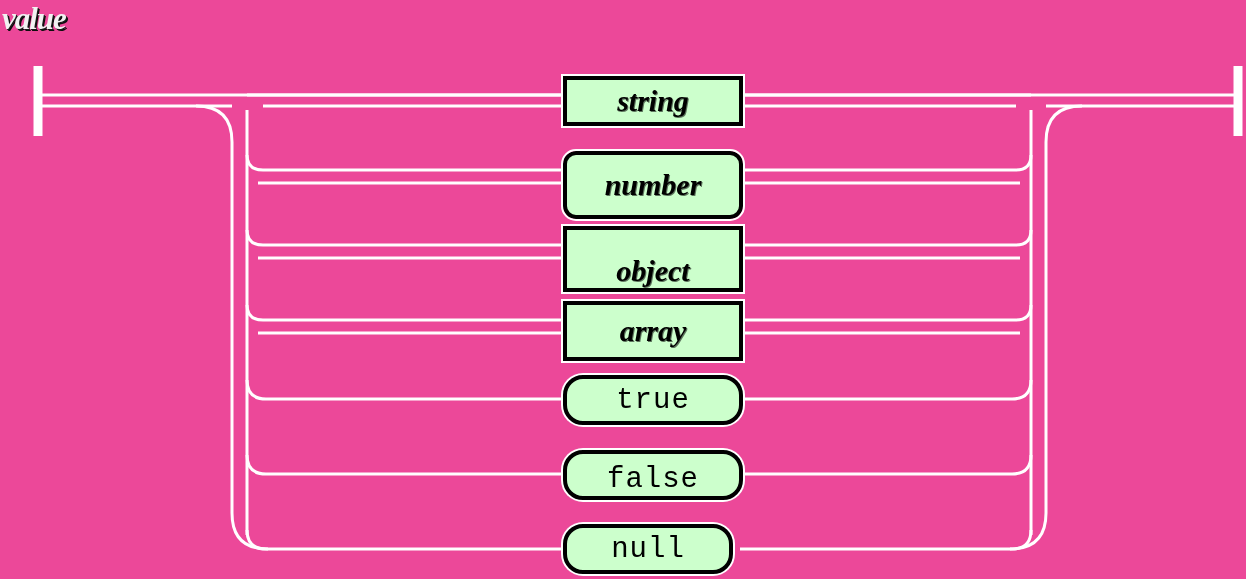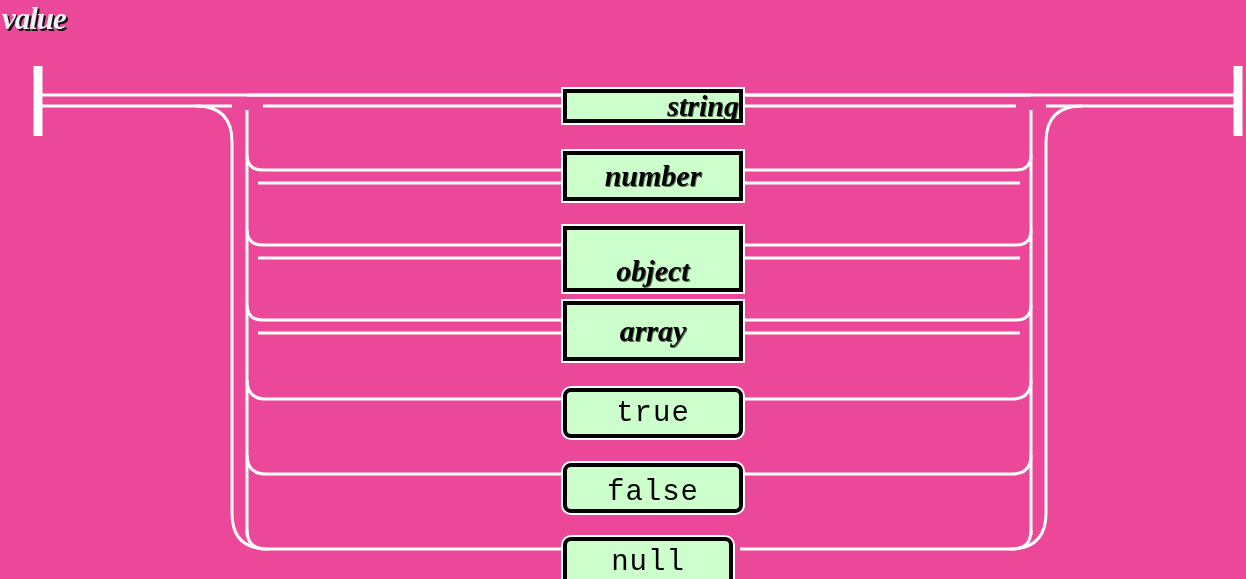--- a/index.html
+++ b/index.html
@@ -53,28 +53,27 @@
   }
   .nonterm {
     font-family: "Liberation Serif", serif;
     font-style: italic;
     font-weight: bold;
     font-size: 30px;
     letter-spacing: 0px;
     text-shadow: 1px 1px 0 rgba(0,0,0,0.55);
   }
   .term {
-    border-radius: 8px;
+    border-radius: 20px;
     outline: none;
     box-shadow: 0 0 0 2px #ffffff;
     font-family: "Liberation Mono", monospace;
     font-weight: normal;
     font-size: 29px;
     letter-spacing: 1px;
-    margin-top: 13px;
   }
 </style>
 </head>
 <body>
 
 <div id="canvas">
 
   <div id="title">value</div>
 
   <svg id="rails" viewBox="0 0 1246 579" xmlns="http://www.w3.org/2000/svg">
@@ -120,25 +119,25 @@
 
       <path d="M 247 455 Q 247 474 266 474 L 566 474"></path>
       <path d="M 1031 455 Q 1031 474 1012 474 L 740 474"></path>
 
       <path d="M 247 530 Q 247 549 266 549 L 566 549"></path>
       <path d="M 1031 530 Q 1031 549 1012 549 L 740 549"></path>
 
     </g>
   </svg>
 
-  <div class="nodebox nonterm" style="left:563px; top:89px; width:180px; height:34px;justify-content:flex-end;">
+  <div class="nodebox nonterm" style="left:563px; top:76px; width:180px; height:50px;">
     <span>string</span>
   </div>
 
-  <div class="nodebox nonterm" style="left:563px; top:151px; width:180px; height:50px;">
+  <div class="nodebox nonterm" style="left:563px; top:151px; width:180px; height:68px;border-radius:13px;">
     <span>number</span>
   </div>
 
   <div class="nodebox nonterm" style="left:563px; top:226px; width:180px; height:66px;align-items:flex-end;">
     <span>object</span>
   </div>
 
   <div class="nodebox nonterm" style="left:563px; top:301px; width:180px; height:60px;">
     <span>array</span>
   </div>

